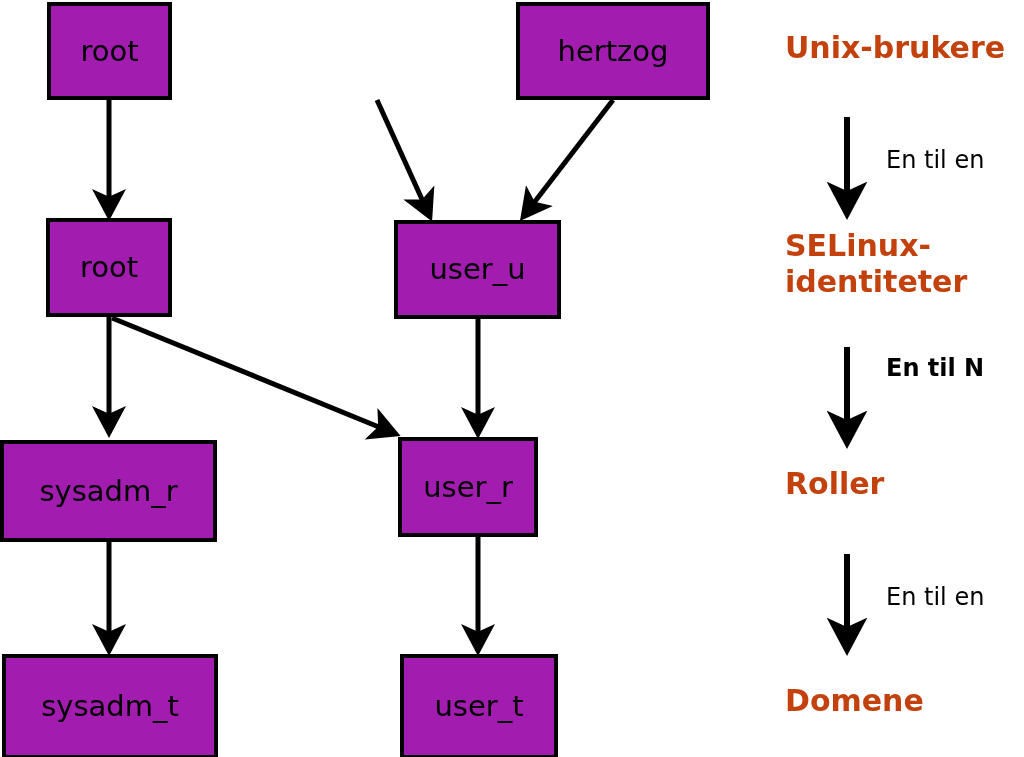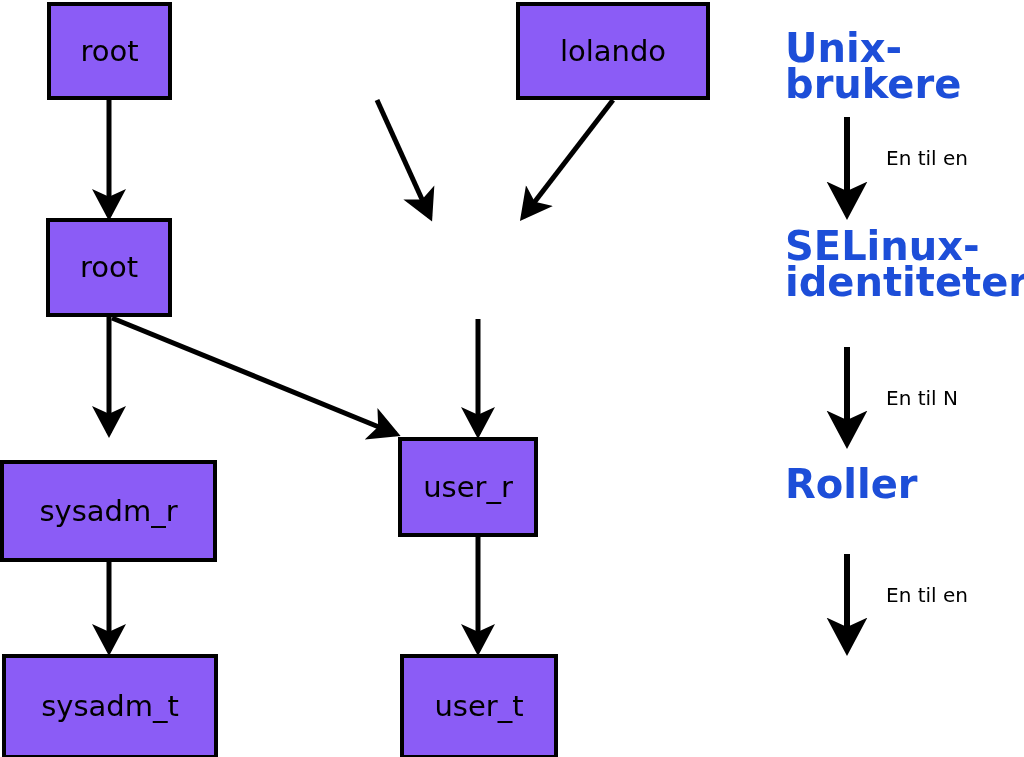--- a/index.html
+++ b/index.html
@@ -22,48 +22,48 @@
   #edges {
     position: absolute;
     left: 0;
     top: 0;
     width: 1024px;
     height: 757px;
   }
   .node {
     position: absolute;
     box-sizing: border-box;
-    background: #8b5cf6;
+    background: #a21caf;
     border: 4px solid #000000;
     display: flex;
     align-items: center;
     justify-content: center;
     z-index: 2;
   }
   .node-label {
     font-family: "DejaVu Sans", sans-serif;
     font-size: 29px;
     line-height: 1;
     color: #000000;
     white-space: nowrap;
   }
   .legend-label {
     position: absolute;
     font-family: "DejaVu Sans", sans-serif;
     font-weight: bold;
-    font-size: 40px;
+    font-size: 30px;
     line-height: 36px;
-    color: #1d4ed8;
+    color: #c2410c;
     white-space: pre-line;
     z-index: 2;
   }
   .legend-edge-label {
     position: absolute;
     font-family: "DejaVu Sans", sans-serif;
-    font-size: 20px;
+    font-size: 24px;
     line-height: 1;
     color: #000000;
     white-space: nowrap;
     z-index: 2;
   }
 </style>
 </head>
 <body>
 
 <div id="stage">
@@ -90,29 +90,32 @@
         <line x1="847" y1="554" x2="847" y2="650" marker-end="url(#arrowhead)"></line>
       </g>
   </svg>
 
   <div class="node" style="left:47px; top:2px; width:125px; height:98px;">
     <span class="node-label">root</span>
   </div>
 
 
   <div class="node" style="left:516px; top:2px; width:194px; height:98px;">
-    <span class="node-label">lolando</span>
+    <span class="node-label">hertzog</span>
   </div>
 
   <div class="node" style="left:46px; top:218px; width:126px; height:99px;">
     <span class="node-label">root</span>
   </div>
 
+  <div class="node" style="left:394px; top:220px; width:167px; height:99px;">
+    <span class="node-label">user_u</span>
+  </div>
 
-  <div class="node" style="left:0px; top:460px; width:217px; height:102px;">
+  <div class="node" style="left:0px; top:440px; width:217px; height:102px;">
     <span class="node-label">sysadm_r</span>
   </div>
 
   <div class="node" style="left:398px; top:437px; width:140px; height:100px;">
     <span class="node-label">user_r</span>
   </div>
 
   <div class="node" style="left:2px; top:654px; width:216px; height:105px;">
     <span class="node-label">sysadm_t</span>
   </div>
@@ -121,20 +124,21 @@
     <span class="node-label">user_t</span>
   </div>
 
   <div class="legend-label" style="left:785px; top:30px;">Unix-brukere</div>
 
   <div class="legend-label" style="left:785px; top:466px;">Roller</div>
 
   <div class="legend-label" style="left:785px; top:228px;">SELinux-
 identiteter</div>
 
+  <div class="legend-label" style="left:785px; top:683px;">Domene</div>
 
   <div class="legend-edge-label" style="left:886px; top:148px;">En til en</div>
 
-  <div class="legend-edge-label" style="left:886px; top:388px;">En til N</div>
+  <div class="legend-edge-label" style="left:886px; top:356px;font-weight:bold;">En til N</div>
 
   <div class="legend-edge-label" style="left:886px; top:585px;">En til en</div>
 
 </div>
 
 </body></html>

